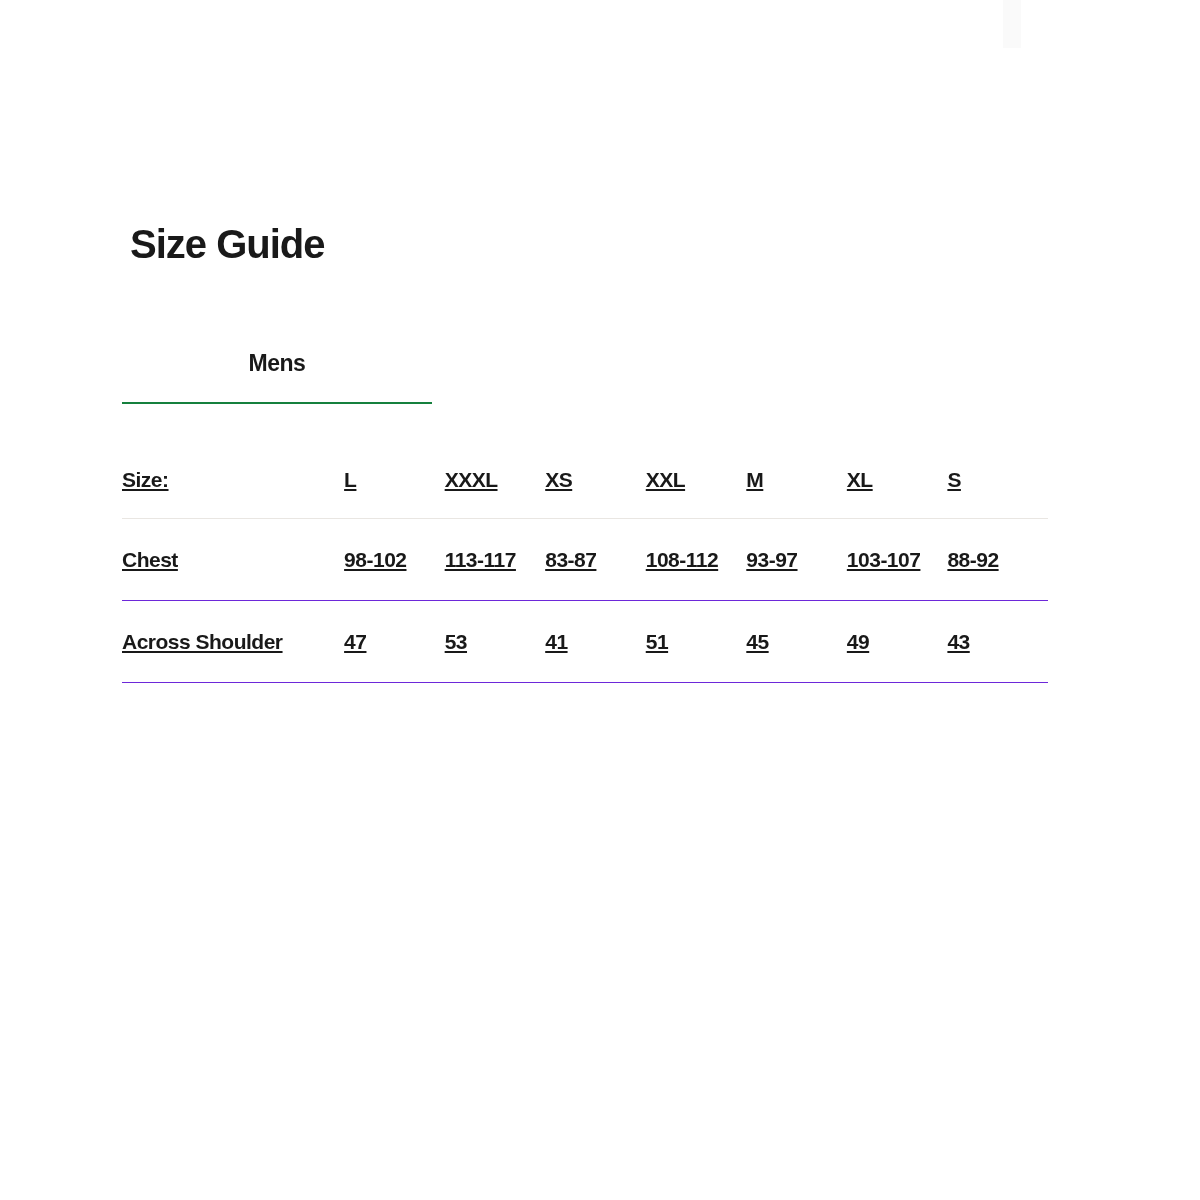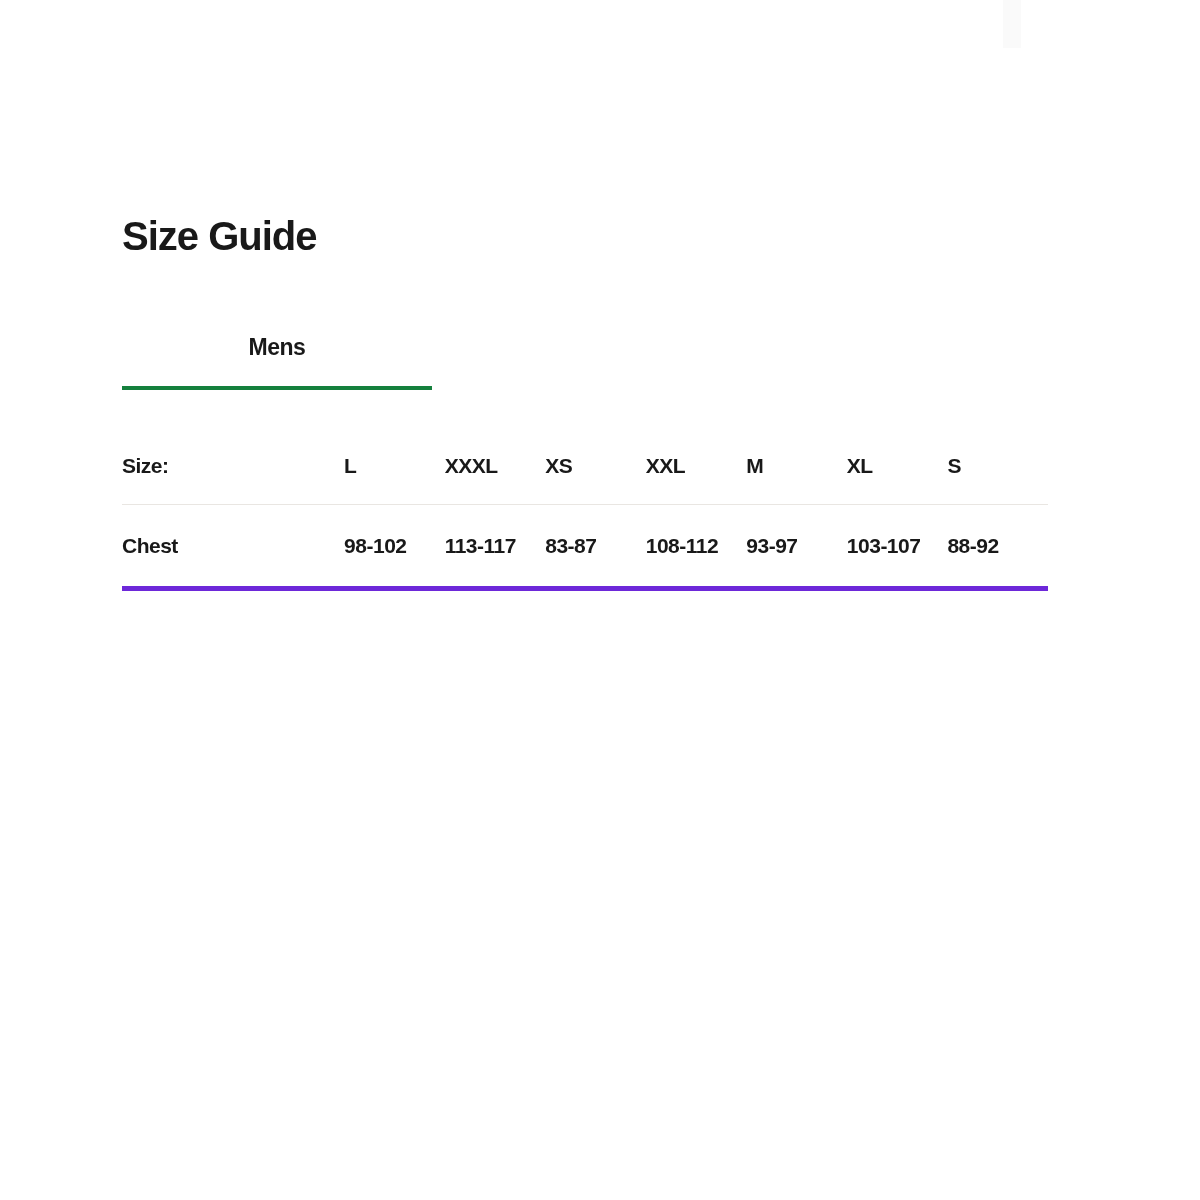--- a/index.html
+++ b/index.html
@@ -13,34 +13,34 @@
   body, table {
     font-family: "Liberation Sans", "DejaVu Sans", sans-serif;
     color: #191919;
   }
   .page {
     position: relative;
     width: 926px;
     margin-left: 122px;
   }
   .title {
-    margin: 0;
+    margin: 8px;
     padding-top: 216px;
     font-size: 40px;
     line-height: 1.0;
     font-weight: 700;
     letter-spacing: -1px;
   }
   .tab {
     display: inline-block;
     margin-top: 80px;
     width: 310px;
     text-align: center;
     padding-bottom: 27px;
-    border-bottom: 4px solid #15803d;
+    border-bottom: 2px solid #15803d;
     cursor: pointer;
   }
   .tab-label {
     font-size: 23px;
     font-weight: 700;
     line-height: 1.0;
     letter-spacing: -0.5px;
   }
   .section-heading {
     margin: 0;
@@ -57,30 +57,31 @@
     table-layout: fixed;
   }
   .size-table th, .size-table td {
     text-align: left;
     font-size: 21px;
     font-weight: 700;
     letter-spacing: -0.5px;
     padding: 0;
     white-space: nowrap;
     overflow: visible;
+    text-decoration: underline;
   }
   .size-table thead th {
     vertical-align: top;
     padding-bottom: 26px;
     border-bottom: 1px solid #e9e6e2;
   }
   .size-table tbody td {
     height: 81px;
     vertical-align: middle;
-    border-bottom: 5px solid #6d28d9;
+    border-bottom: 1px solid #6d28d9;
   }
   col.label-col { width: 222px; }
   col.data-col  { width: 100.5px; }
   
   .edge-artifact {
     position: absolute;
     left: 1003px;
     top: 0;
     width: 18px;
     height: 48px;
@@ -128,16 +129,26 @@
       <tr>
         <td>Chest</td>
         <td>98-102</td>
         <td>113-117</td>
         <td>83-87</td>
         <td>108-112</td>
         <td>93-97</td>
         <td>103-107</td>
         <td>88-92</td>
       </tr>
+      <tr>
+        <td>Across Shoulder</td>
+        <td>47</td>
+        <td>53</td>
+        <td>41</td>
+        <td>51</td>
+        <td>45</td>
+        <td>49</td>
+        <td>43</td>
+      </tr>
     </tbody>
   </table>
 
 </div>
 
 </body></html>

